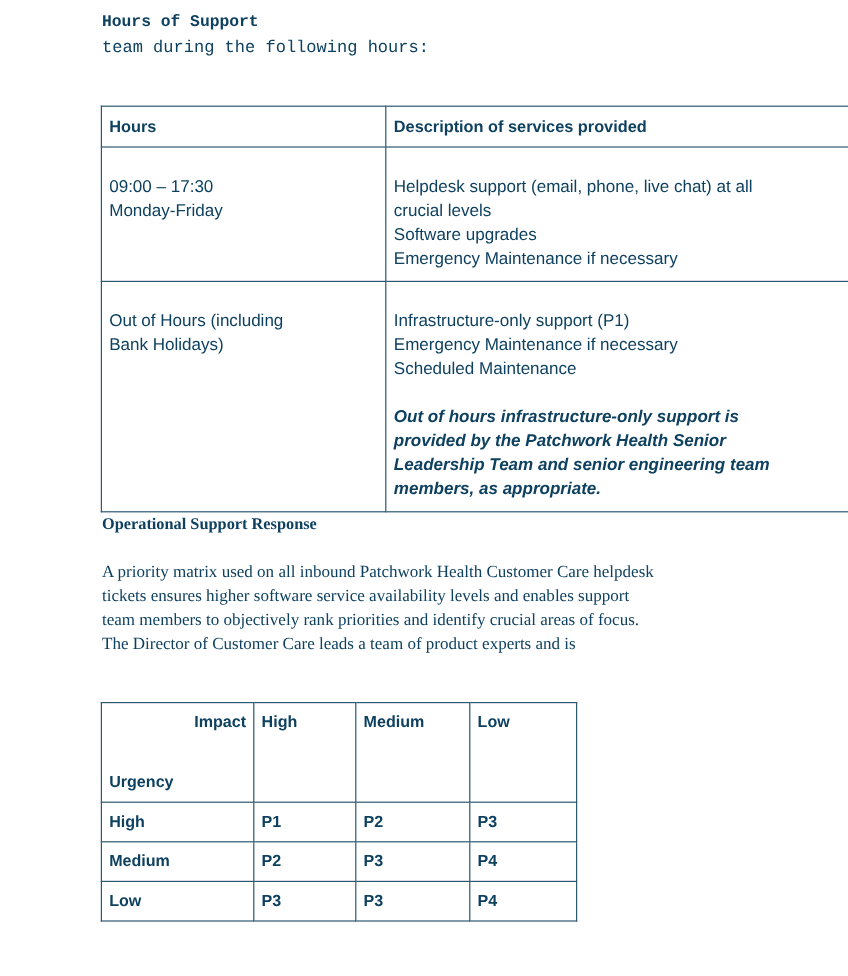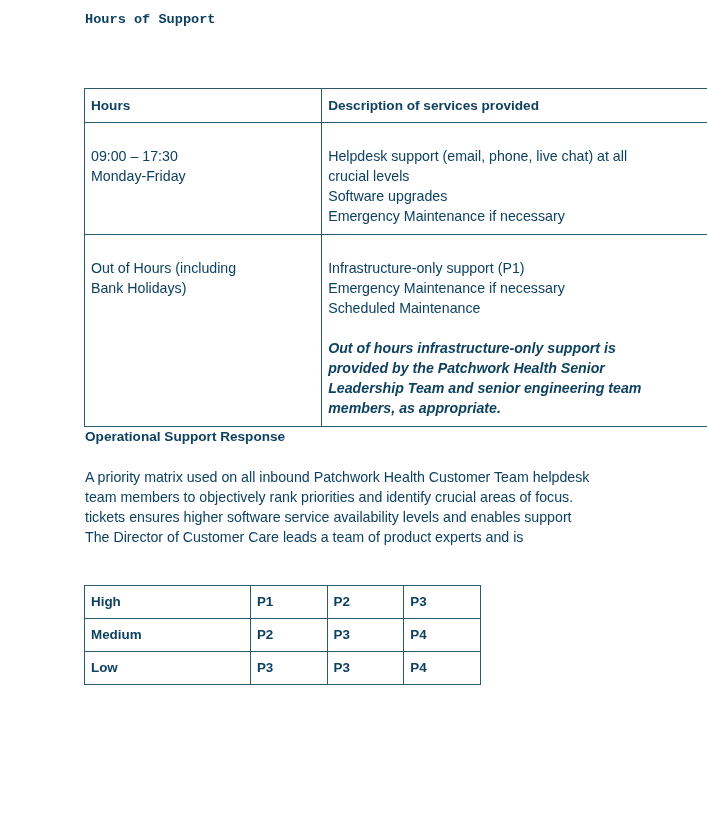--- a/index.html
+++ b/index.html
@@ -27,20 +27,21 @@
   .t2 .corner { height: 70px; vertical-align: top; padding: 6px 6px; position: relative; width: 114px; }
   .t2 .colh { vertical-align: top; padding-top: 6px; }
   .impact { display: block; text-align: right; }
   .urgency { position: absolute; left: 6px; bottom: 6px; }
 </style>
 </head>
 <body>
 
 <div class="page">
   <div class="h">Hours of Support</div>
+  <div class="p">team during the following hours:</div>
 </div>
 
 <table class="t1">
   <tbody>
       <tr>
     <th class="c1">Hours</th>
     <th class="c2">Description of services provided</th>
   </tr>
   <tr>
     <td>
@@ -66,31 +67,40 @@
       <span class="gap"></span>
       <span class="line ital">Out of hours infrastructure-only support is</span>
       <span class="line ital">provided by the Patchwork Health Senior</span>
       <span class="line ital">Leadership Team and senior engineering team</span>
       <span class="line ital">members, as appropriate.</span>
     </td>
   </tr>
 </tbody>
   </table>
 
-<div style="position:absolute; left:85px; top:427px; width:560px;">
+<div style="position:absolute; left:85px; top:427px; width:560px;font-family:Liberation Serif, serif;">
   <div class="h">Operational Support Response</div>
   <div style="height:20px;"></div>
-  <div class="p">A priority matrix used on all inbound Patchwork Health Customer Team helpdesk</div>
+  <div class="p">A priority matrix used on all inbound Patchwork Health Customer Care helpdesk</div>
+  <div class="p">tickets ensures higher software service availability levels and enables support</div>
   <div class="p">team members to objectively rank priorities and identify crucial areas of focus.</div>
-  <div class="p">tickets ensures higher software service availability levels and enables support</div>
   <div class="p">The Director of Customer Care leads a team of product experts and is</div>
 </div>
 
 <table class="t2">
   <tbody>
+      <tr>
+    <td class="corner">
+      <span class="impact">Impact</span>
+      <span class="urgency">Urgency</span>
+    </td>
+    <td class="colh" style="width:72px;">High</td>
+    <td class="colh" style="width:82px;">Medium</td>
+    <td class="colh" style="width:76px;">Low</td>
+  </tr>
   <tr>
     <td>High</td>
     <td>P1</td>
     <td>P2</td>
     <td>P3</td>
   </tr>
   <tr>
     <td>Medium</td>
     <td>P2</td>
     <td>P3</td>

